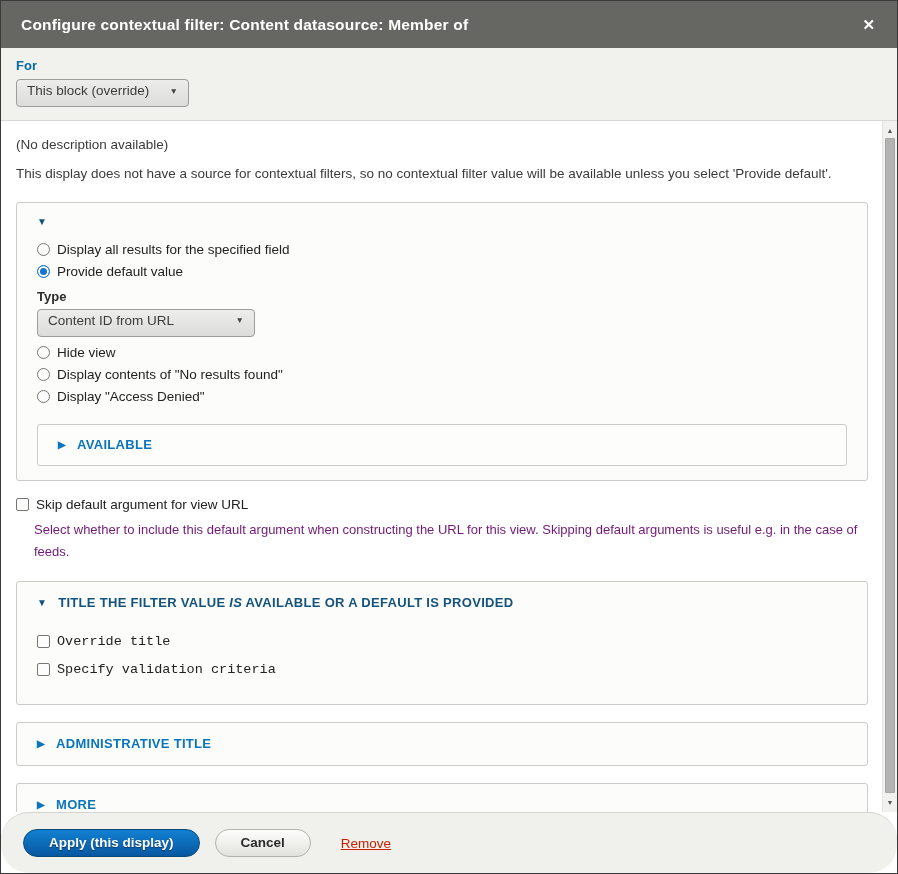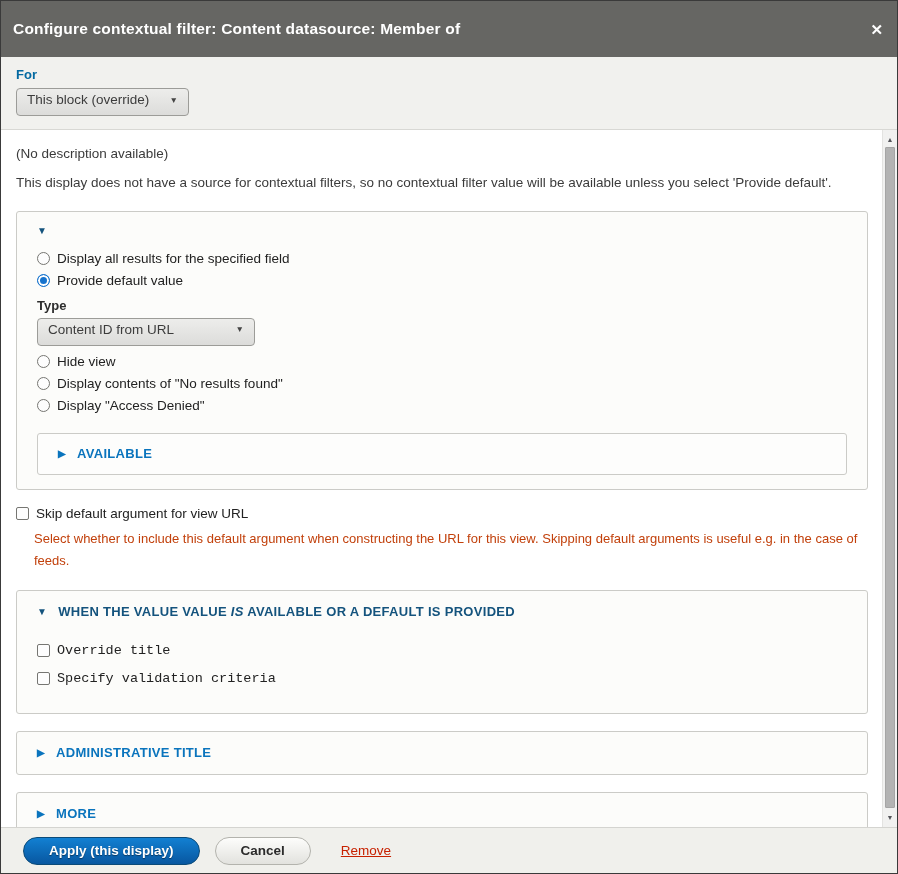--- a/index.html
+++ b/index.html
@@ -10,25 +10,25 @@
     color: #333;
   }
   .modal {
     width: 898px; height: 874px;
     border: 1px solid #3a3a3a;
     display: flex; flex-direction: column;
     background: #fff;
   }
   
   .titlebar {
-    flex: none; height: 56px;
+    flex: none; height: 47px;
     background: #666663;
     color: #fff;
     display: flex; align-items: center;
-    padding: 0 12px;
+    padding: 0 20px;
   }
   .titlebar .title {
     flex: 1; font-size: 15.5px; font-weight: bold; letter-spacing: 0.2px;
   }
   .close-btn {
     font-size: 15px; font-weight: bold; color: #fff; cursor: pointer;
     line-height: 1; padding: 4px 2px;
   }
   
   .for-section {
@@ -92,21 +92,21 @@
   .type-label { font-size: 13px; font-weight: bold; color: #2d2d2d; margin: 10px 0 5px 0; }
   .type-select { width: 218px; margin-bottom: 8px; }
   .inner-fieldset {
     border: 1px solid #cbcbc7; border-radius: 3px; background: #fdfdfc;
     padding: 12px 20px 13px 20px; margin-top: 20px;
   }
   
   .skip-row { margin-top: 16px; }
   .description {
     margin: 7px 0 0 18px;
-    font-size: 13px; color: #c2410c; line-height: 1.75;
+    font-size: 13px; color: #701a75; line-height: 1.75;
     max-width: 828px;
   }
   .cb-row { margin: 0 0 13px 0; font-family: Liberation Mono, monospace; }
   .fieldset .cb-group { margin-top: 24px; margin-bottom: 7px; }
   
   .scrollbar {
     position: absolute; top: 0; right: 0; bottom: 0; width: 15px;
     background: #f1f1f0; border-left: 1px solid #e3e3e1;
   }
   .scroll-arrow {
@@ -116,25 +116,26 @@
   }
   .scroll-arrow.up { top: 2px; }
   .scroll-arrow.down { bottom: 2px; }
   .scroll-thumb {
     position: absolute; left: 2px; right: 2px; top: 17px; bottom: 19px;
     background: #b3b3b3; border: 1px solid #a5a5a5; border-radius: 1px;
     cursor: pointer;
   }
   
   .footer {
-    flex: none; height: 46px;
+    flex: none; height: 61px;
     background: #f0f0ec;
     border-top: 1px solid #d4d4d0;
     display: flex; align-items: center;
     padding: 0 22px;
+    border-radius: 28px;
   }
   .btn {
     font-family: "Liberation Sans", sans-serif;
     font-size: 13.5px; font-weight: bold;
     border-radius: 20px; cursor: pointer;
     padding: 5px 25px 6px 25px;
   }
   .btn-primary {
     background: linear-gradient(#1280d2, #0857a0);
     border: 1px solid #0a4a78;
@@ -218,21 +219,21 @@
 
       <div class="ctl-row skip-row">
         <span class="checkbox"></span>
         <span>Skip default argument for view URL</span>
       </div>
       <div class="description">Select whether to include this default argument when constructing the URL for this view. Skipping default arguments is useful e.g. in the case of feeds.</div>
 
       <div class="fieldset">
         <div class="legend-row expanded">
           <span class="tri">▼</span>
-          <span><span>WHEN THE VALUE VALUE </span><span class="em">IS</span><span> AVAILABLE OR A DEFAULT IS PROVIDED</span></span>
+          <span><span>TITLE THE FILTER VALUE </span><span class="em">IS</span><span> AVAILABLE OR A DEFAULT IS PROVIDED</span></span>
         </div>
         <div class="cb-group">
           <div class="ctl-row cb-row">
             <span class="checkbox"></span>
             <span>Override title</span>
           </div>
           <div class="ctl-row cb-row">
             <span class="checkbox"></span>
             <span>Specify validation criteria</span>
           </div>

